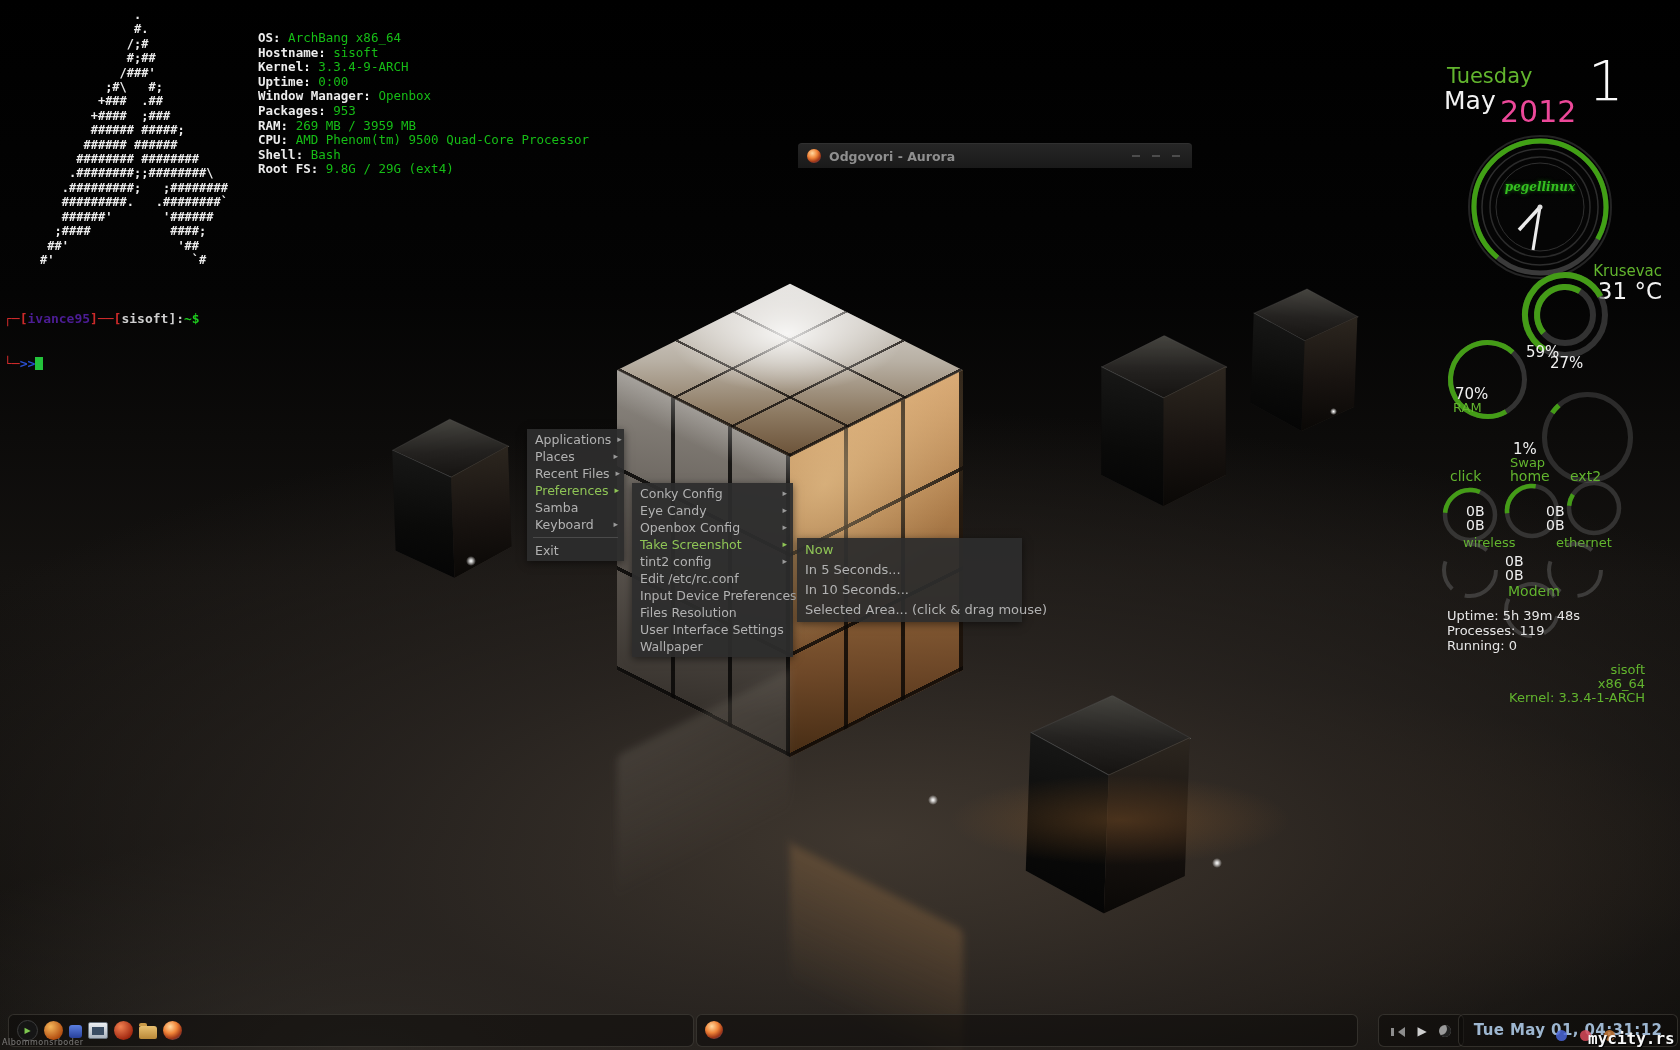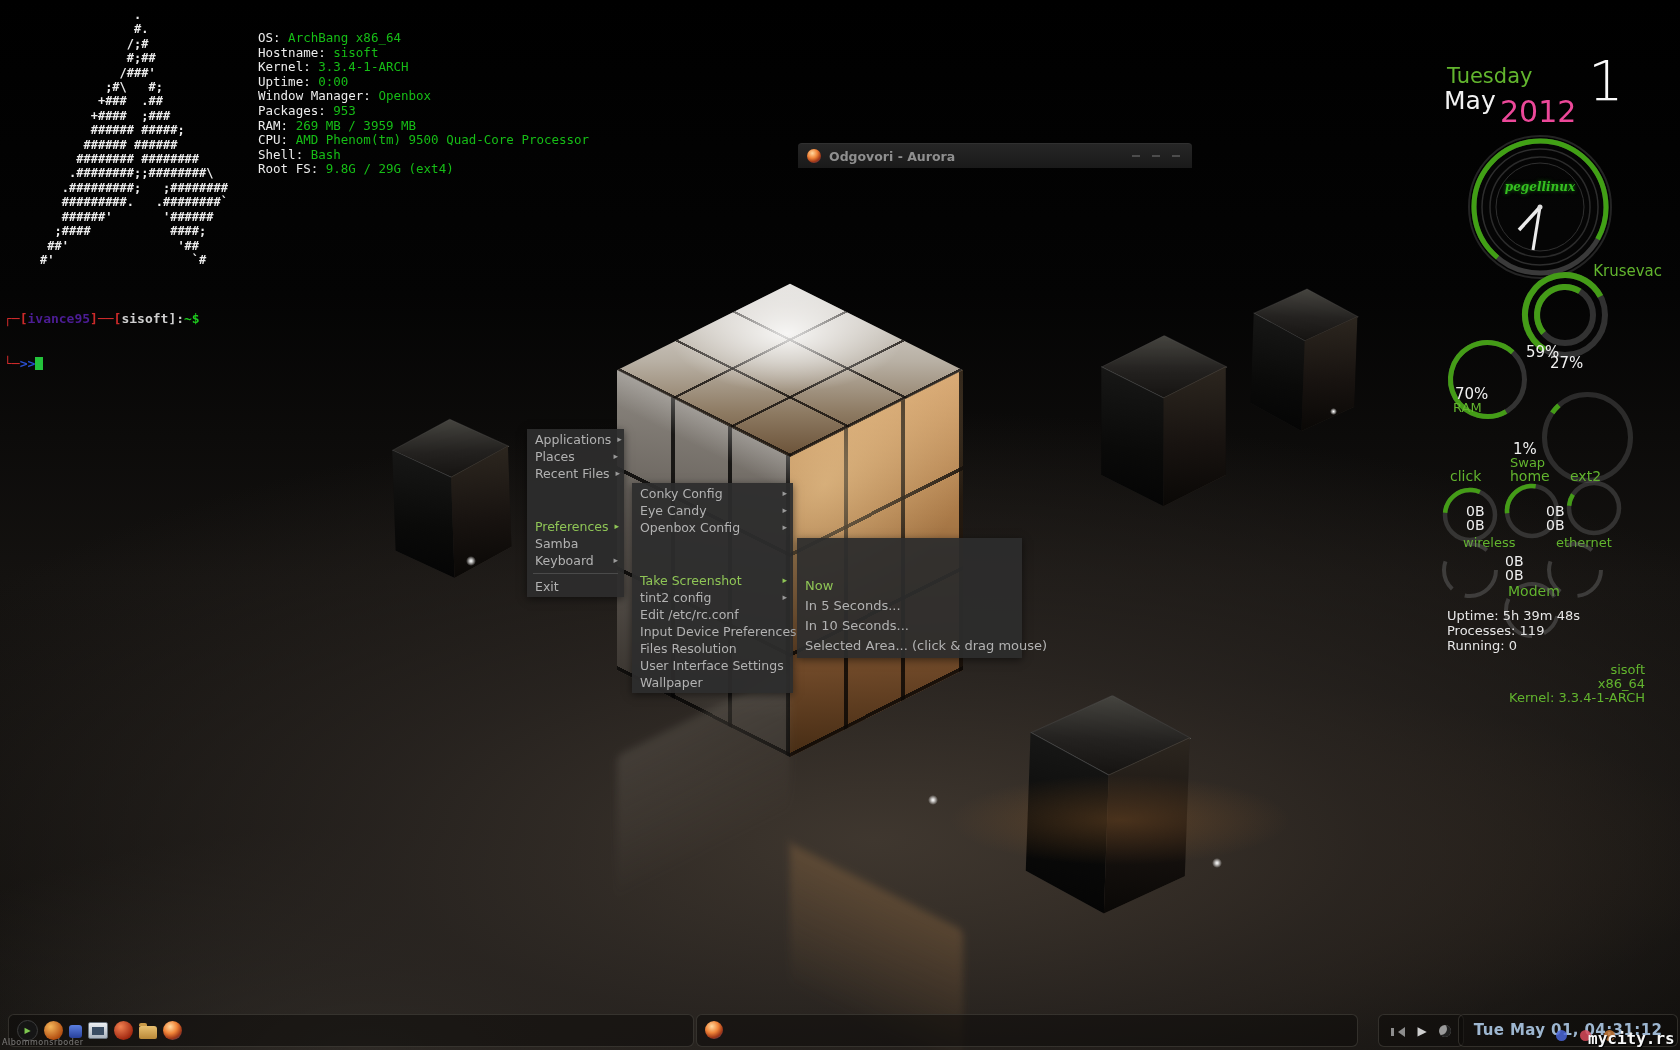--- a/index.html
+++ b/index.html
@@ -17,41 +17,41 @@
   
   #ascii-art{
     left:4px;top:8px;margin:0;color:#ececec;font-weight:bold;
     font-family:"DejaVu Sans Mono",monospace;font-size:12px;line-height:14.4px;white-space:pre;
   }
   #prompt{left:4px;top:281px;font-family:"DejaVu Sans Mono",monospace;font-size:13px;font-weight:bold;line-height:15px;white-space:pre;}
   .pr-red{color:#cc2a2a;} .pr-mag{color:#4c1d95;} .pr-gray{color:#cfcfcf;} .pr-grn{color:#1ecb1e;} .pr-blue{color:#2a4fd0;}
   .cursor{display:inline-block;width:8px;height:13px;background:#23c33b;vertical-align:-2px;}
 
   #sysinfo{left:258px;top:31px;font-family:"DejaVu Sans Mono",monospace;font-size:12.5px;line-height:14.6px;}
-  #sysinfo .lbl{color:#ececec;font-weight:normal;text-align:center;}
+  #sysinfo .lbl{color:#ececec;font-weight:bold;text-align:center;}
   #sysinfo .val{color:#16bd16;}
 
   
   #titlebar{
     left:798px;top:143px;width:394px;height:24px;border-radius:4px 4px 0 0;
     background:linear-gradient(#262626,#1a1a1a);border-top:1px solid #303030;
     display:flex;align-items:center;
   }
   .aurora-ball{width:14px;height:14px;border-radius:50%;margin:0 8px 0 9px;
     background:radial-gradient(circle at 38% 30%, #ffd9a0 0%, #f08438 38%, #a03818 66%, #283878 100%);}
   #titlebar .title{color:#8f8f8f;font-weight:bold;font-size:12.5px;}
   .tb-btns{margin-left:auto;display:flex;gap:12px;padding-right:12px;}
   .tb-btn{width:8px;height:2px;background:#4c4c4c;}
 
   
   .ob-menu{background:rgba(45,45,45,.94);box-shadow:0 2px 8px rgba(0,0,0,.5);padding:2px 0;}
   .ob-item{height:17px;line-height:17px;font-size:12.5px;color:#b2b2b2;padding:0 6px 0 8px;display:flex;align-items:center;}
   .ob-item .lab{flex:1;white-space:nowrap;}
   .ob-item .arr{color:#9a9a9a;font-size:9px;margin-left:6px;}
-  .ob-item.sel{color:#8fc556;margin-top:36px;}
+  .ob-item.sel{color:#8fc556;}
   .ob-item.sel .arr{color:#8fc556;}
   .ob-sep{height:1px;background:#4a4a4a;margin:4px 6px;}
   #menu-root{left:527px;top:429px;width:97px;}
   #menu-prefs{left:632px;top:483px;width:161px;}
   #menu-shot{left:797px;top:538px;width:225px;}
   #menu-shot .ob-item{height:20px;line-height:20px;font-size:13px;}
 
   
   .cube-scene{left:608px;top:275px;width:346px;height:482px;}
   .face{position:absolute;}
@@ -201,21 +201,21 @@
      #'                   `#</pre>
 
 <div class="abs" id="prompt">
   <div><span class="pr-red">┌─[</span><span class="pr-mag">ivance95</span><span class="pr-red">]──[</span><span class="pr-gray">sisoft</span><span class="pr-gray">]:</span><span class="pr-grn">~$</span></div>
   <div><span class="pr-red">└─</span><span class="pr-blue">&gt;&gt;</span><span class="cursor"></span></div>
 </div>
 
 <div class="abs" id="sysinfo">
   <div><span class="lbl">OS:</span> <span class="val">ArchBang x86_64</span></div>
   <div><span class="lbl">Hostname:</span> <span class="val">sisoft</span></div>
-  <div><span class="lbl">Kernel:</span> <span class="val">3.3.4-1-ARCH</span></div>
+  <div><span class="lbl">Kernel:</span> <span class="val">3.3.4-9-ARCH</span></div>
   <div><span class="lbl">Uptime:</span> <span class="val">0:00</span></div>
   <div><span class="lbl">Window Manager:</span> <span class="val">Openbox</span></div>
   <div><span class="lbl">Packages:</span> <span class="val">953</span></div>
   <div><span class="lbl">RAM:</span> <span class="val">269 MB / 3959 MB</span></div>
   <div><span class="lbl">CPU:</span> <span class="val">AMD Phenom(tm) 9500 Quad-Core Processor</span></div>
   <div><span class="lbl">Shell:</span> <span class="val">Bash</span></div>
   <div><span class="lbl">Root FS:</span> <span class="val">9.8G / 29G (ext4)</span></div>
 </div>
 
 <div class="abs" id="titlebar">
@@ -324,20 +324,21 @@
     <circle cx="80" cy="80" r="58" fill="rgba(5,5,5,0.6)" stroke="#2e2e2e" stroke-width="1.5"></circle>
     <circle cx="80" cy="80" r="50" fill="none" stroke="#2b2b2b" stroke-width="1.5"></circle>
     <circle cx="80" cy="80" r="44" fill="none" stroke="#303030" stroke-width="1"></circle>
     <line x1="80" y1="80" x2="73" y2="123" stroke="#ececec" stroke-width="3"></line>
     <line x1="80" y1="80" x2="59" y2="103" stroke="#ececec" stroke-width="3.5"></line>
     <circle cx="80" cy="80" r="2.5" fill="#dddddd"></circle>
   </svg>
   <div class="c-txt" id="brand">pegellinux</div>
 
   <div class="c-txt grn" id="city">Krusevac</div>
+  <div class="c-txt" id="temp">31 °C</div>
 
   <svg style="left:175px;top:225px;" width="100" height="100">
     <circle cx="50" cy="50" r="40" fill="none" stroke="#4a4a4a" stroke-width="6" opacity=".65"></circle>
     <circle cx="50" cy="50" r="40" fill="none" stroke="#449c17" stroke-width="6" stroke-dasharray="148 103" transform="rotate(120 50 50)"></circle>
     <circle cx="50" cy="50" r="28" fill="none" stroke="#4a4a4a" stroke-width="6" opacity=".65"></circle>
     <circle cx="50" cy="50" r="28" fill="none" stroke="#449c17" stroke-width="6" stroke-dasharray="79 97" transform="rotate(140 50 50)"></circle>
   </svg>
   <div class="c-txt pct" style="left:210px;top:288px;margin-top:26px;">27%</div>
   <div class="c-txt pct" style="left:186px;top:303px;">59%</div>
 

